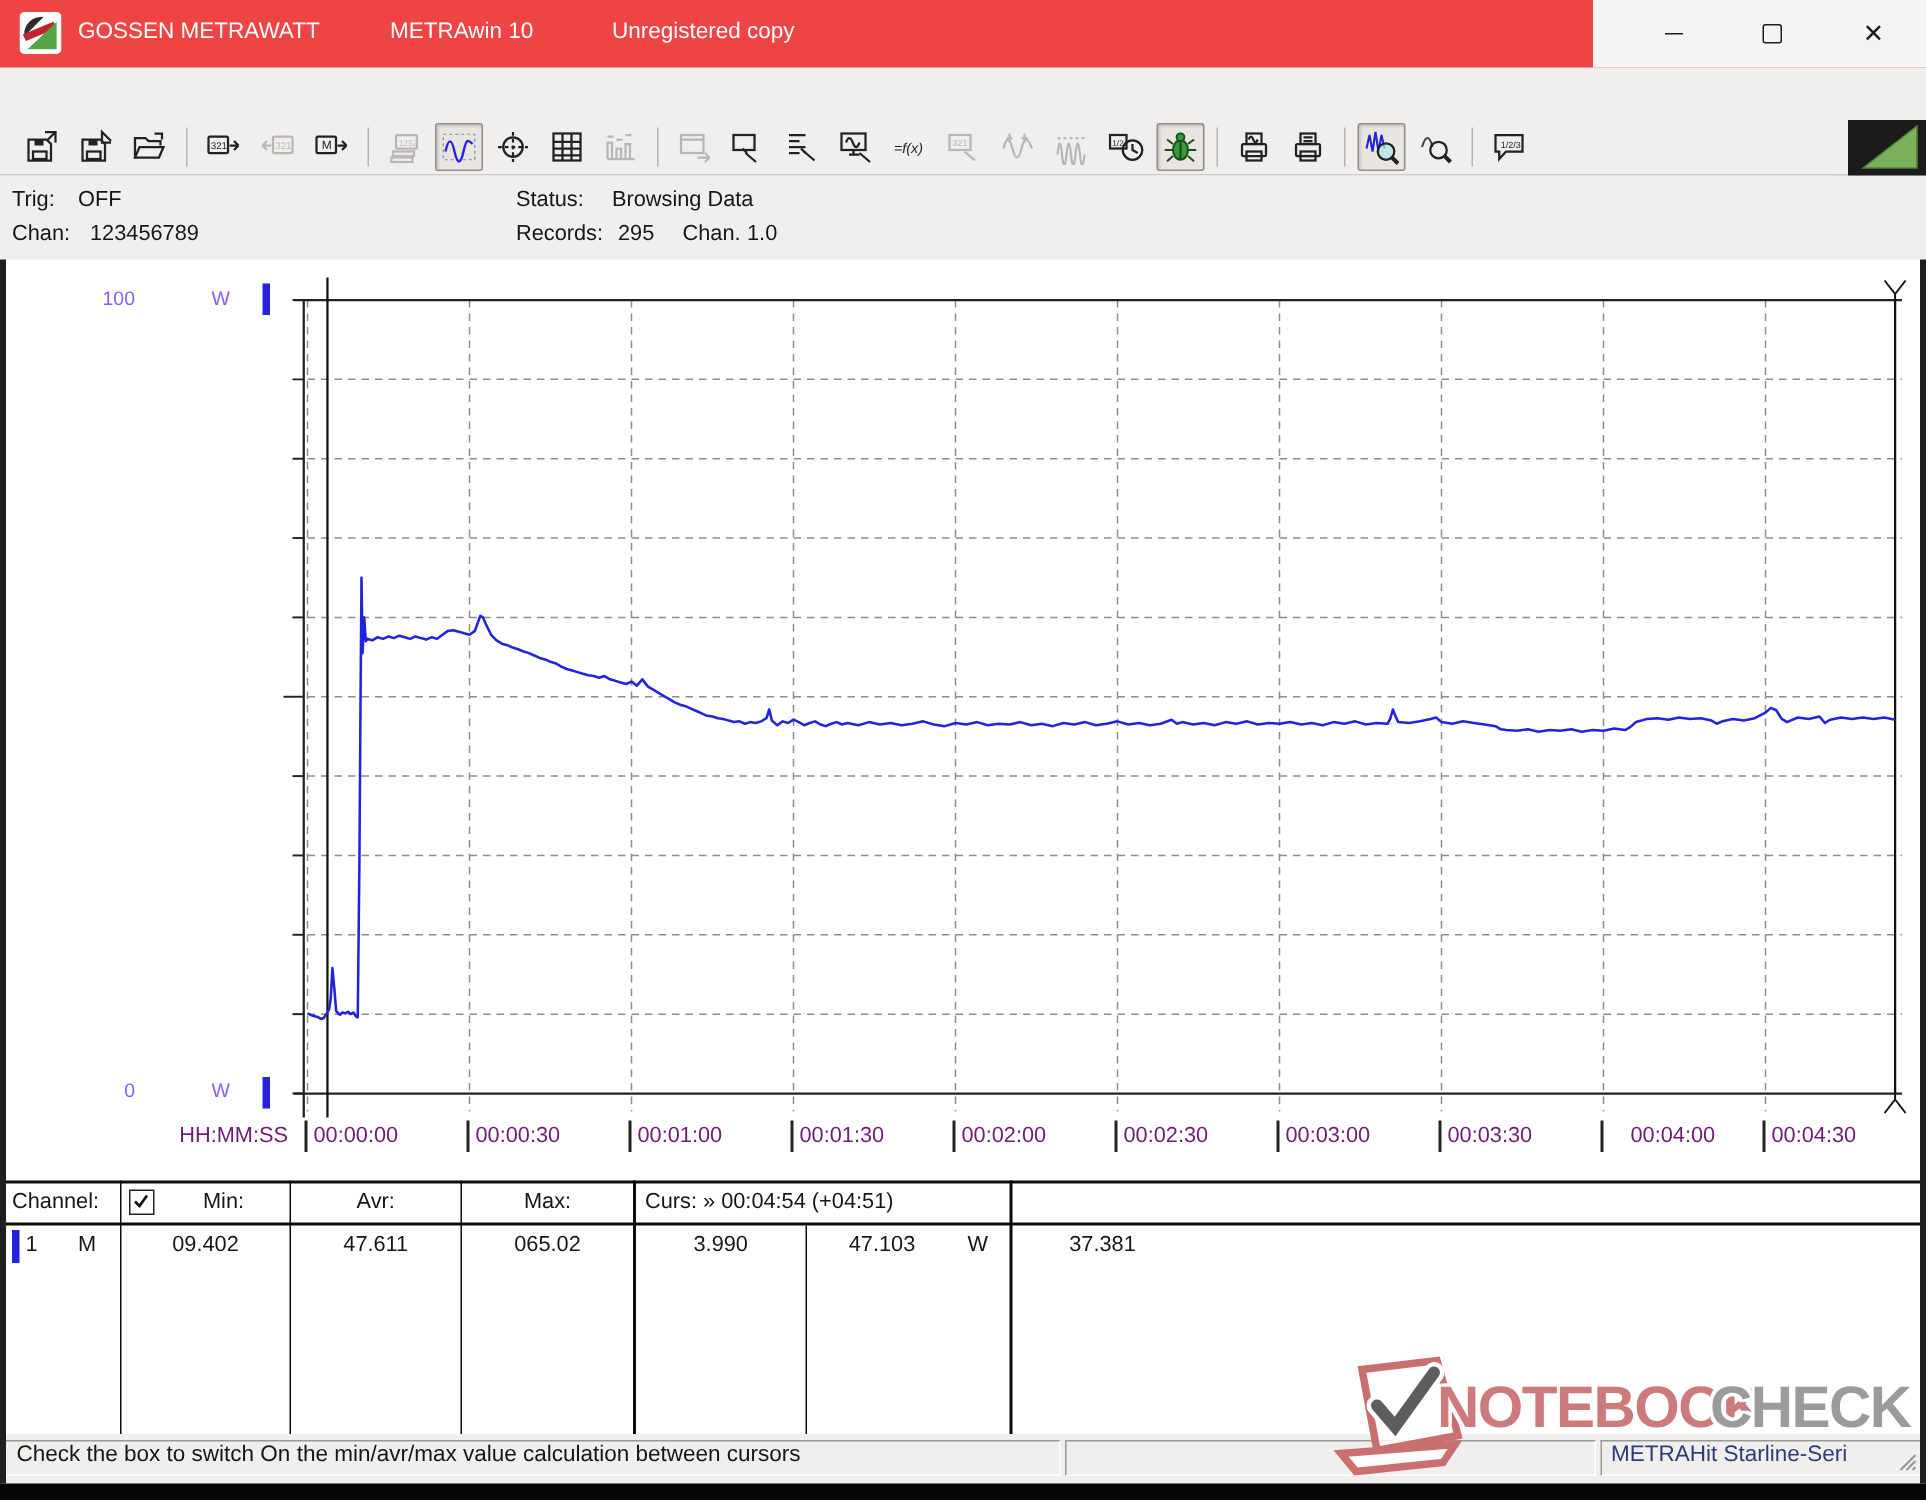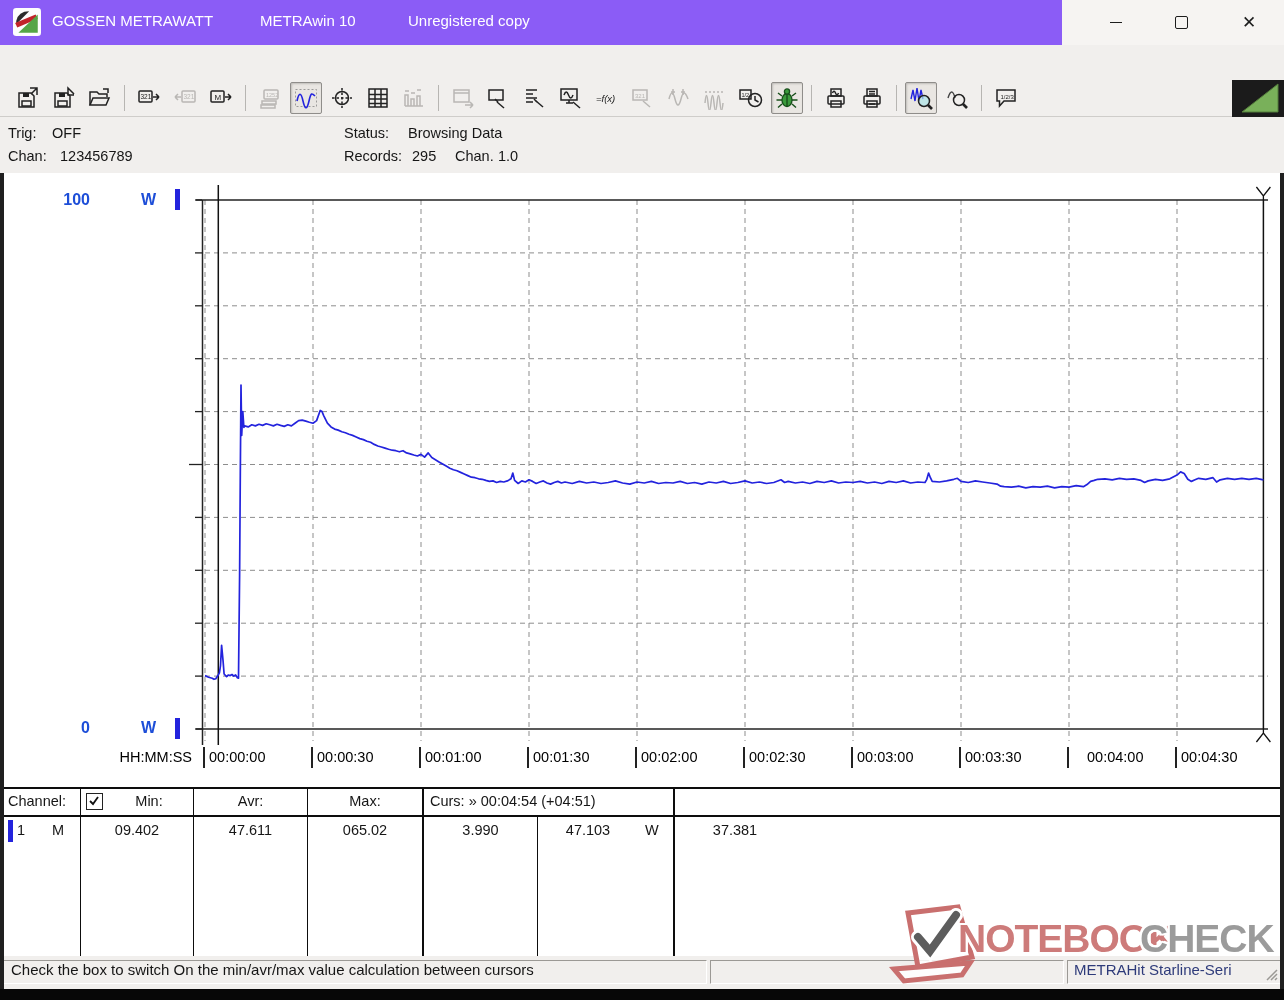--- a/index.html
+++ b/index.html
@@ -1,20 +1,20 @@
 <!DOCTYPE html>
 <html><head>
 <meta charset="utf-8">
 <style>
   html,body{margin:0;padding:0;background:#000;}
   #window{position:relative;width:1284px;height:1000px;background:#f1efed;
           font-family:"Liberation Sans",sans-serif;overflow:hidden;color:#161616;}
   .t{position:absolute;white-space:pre;}
   
-  .titlebar{position:absolute;top:0;left:0;width:1284px;height:45px;background:#8b5cf6;color:#fff;}
+  .titlebar{position:absolute;top:0;left:0;width:1284px;height:45px;background:#ef4444;color:#fff;}
   .titlebar .tb-text{position:absolute;top:12px;font-size:15px;color:#fff;}
   .tb-light{position:absolute;top:0;right:0;width:222px;height:45px;background:#f6f4f2;}
   .winbtn{position:absolute;top:0;width:58px;height:45px;display:flex;align-items:center;justify-content:center;cursor:default;}
   .min-glyph{width:12px;height:0;border-top:1.6px solid #1d1d1d;}
   .max-glyph{width:11px;height:11px;border:1.6px solid #1d1d1d;border-radius:2px;}
   .close-glyph{font-size:17px;color:#1d1d1d;line-height:1;}
   
   .menubar{position:absolute;top:45px;left:0;width:1284px;height:35px;background:#f1efed;
            display:flex;align-items:center;padding-left:4px;box-sizing:border-box;}
   .menu-item{padding:4px 11px;font-size:15.5px;}
@@ -27,25 +27,25 @@
   .tb-btn.disabled{color:#b9b7b4;}
   .tb-btn.active{border-color:#8f8d8a;background:#e9e6e2;box-shadow:inset 1px 1px 2px rgba(0,0,0,.18);}
   .tb-sep{width:1px;height:26px;background:#b7b5b2;margin:0 6px;flex:0 0 auto;}
   .s{stroke:currentColor;fill:none;stroke-width:1.5;}
   .fS{fill:currentColor;}
   .corner-block{position:absolute;top:80px;right:0;width:52px;height:37px;background:#1b1b1b;}
   
   .infopanel{position:absolute;top:117px;left:0;width:1221px;height:56px;background:#f1efed;font-size:14.5px;}
   
   .chartpanel{position:absolute;top:173px;left:0;width:1284px;height:614px;background:#fff;}
-  .axis-label{font-size:16px;color:#1d4ed8;font-weight:bold;}
+  .axis-label{font-size:13px;color:#8b5cf6;}
   .blue-mark{position:absolute;width:5px;height:21px;}
   #xlabels{position:absolute;top:573px;left:0;width:1284px;height:28px;}
   .xtick{position:absolute;top:1px;width:2px;height:21px;background:#222;}
-  .xlab{position:absolute;top:3px;font-size:14.5px;color:#000000;white-space:pre;}
+  .xlab{position:absolute;top:3px;font-size:14.5px;color:#701a75;white-space:pre;}
   
   .tablepanel{position:absolute;top:787px;left:0;width:1284px;height:169px;background:#fff;font-size:14.5px;}
   .tline{position:absolute;background:#0d0d0d;}
   .checkbox{position:absolute;width:15px;height:15px;background:#fff;border:1px solid #222;}
   .checkbox svg{position:absolute;left:1px;top:1px;}
   .cell{position:absolute;text-align:center;}
   
   .statusbar{position:absolute;top:956px;left:0;width:1284px;height:33px;background:#f1efed;}
   .seg{position:absolute;top:4px;height:24px;border:1px solid;border-color:#9b9995 #ffffff #ffffff #9b9995;
        font-size:15px;display:flex;align-items:flex-start;box-sizing:border-box;}

